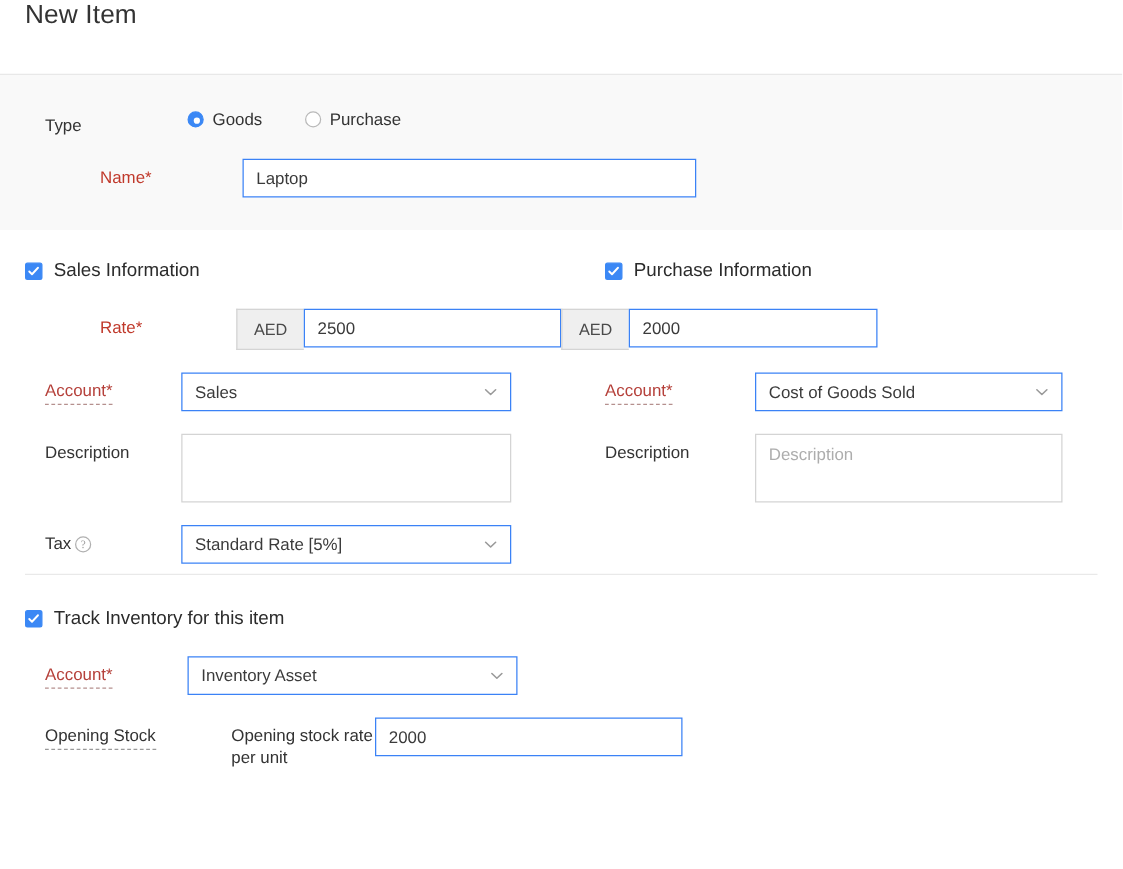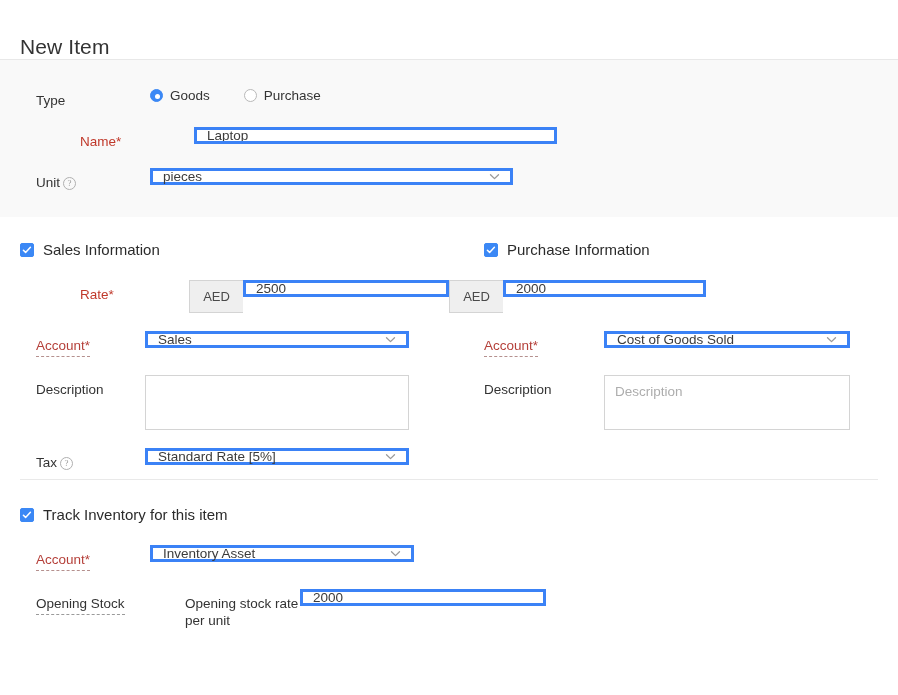--- a/index.html
+++ b/index.html
@@ -10,21 +10,21 @@
     background: #ffffff;
     font-family: "Liberation Sans", sans-serif;
     -webkit-font-smoothing: antialiased;
   }
   .page { position: relative; width: 898px; height: 695px; overflow: hidden; background:#fff; }
 
   
   .header {
     height: 60px;
     border-bottom: 1px solid #e8e8e8;
-    display: flex; align-items: flex-end;
+    display: flex; align-items: flex-start;
     padding-left: 20px;
     background: #fff;
   }
   .header h1 {
     margin: 0;
     font-size: 21px;
     font-weight: 400;
     color: #333333;
     letter-spacing: .1px;
   }
@@ -67,22 +67,22 @@
     text-align: center;
     vertical-align: 1px;
     margin-left: 3px;
     font-family: "Liberation Serif", serif;
   }
 
   
   .ctrl { display: flex; align-items: center; }
 
   .txt, .sel {
-    height: 17px;
-    border: 3px solid #3b82f6;
+    height: 31px;
+    border: 1px solid #3b82f6;
     background: #fff;
     font-size: 13.5px;
     color: #3b3b3b;
     padding: 0 10px;
     display: flex; align-items: center;
     font-family: "Liberation Sans", sans-serif;
   }
   .sel { justify-content: space-between; cursor: pointer; }
   .sel .chev {
     width: 11px; height: 11px;
@@ -198,33 +198,20 @@
       </div>
     </div>
 
     <div class="row">
       <div class="label req"><span>Name</span><span>*</span></div>
       <div class="ctrl">
         <input class="txt w-name" type="text" value="Laptop" style="">
       </div>
     </div>
 
-    <div class="row">
-      <div class="label"><span>Unit</span><span class="help">?</span></div>
-      <div class="ctrl">
-        <div class="sel w-unit">
-          <span>pieces</span>
-          <span class="chev">
-            <svg width="11" height="11" viewBox="0 0 11 11">
-                <path d="M1.5 3.8 L5.5 7.6 L9.5 3.8" fill="none" stroke="#9a9a9a" stroke-width="1.3" stroke-linecap="round" stroke-linejoin="round"></path>
-              </svg>
-          </span>
-        </div>
-      </div>
-    </div>
 
   </div>
 
   <div class="band-white sec-sales">
     <div class="cols">
 
       <div class="col left">
 
         <div class="sec-head">
           <span class="cbx">

